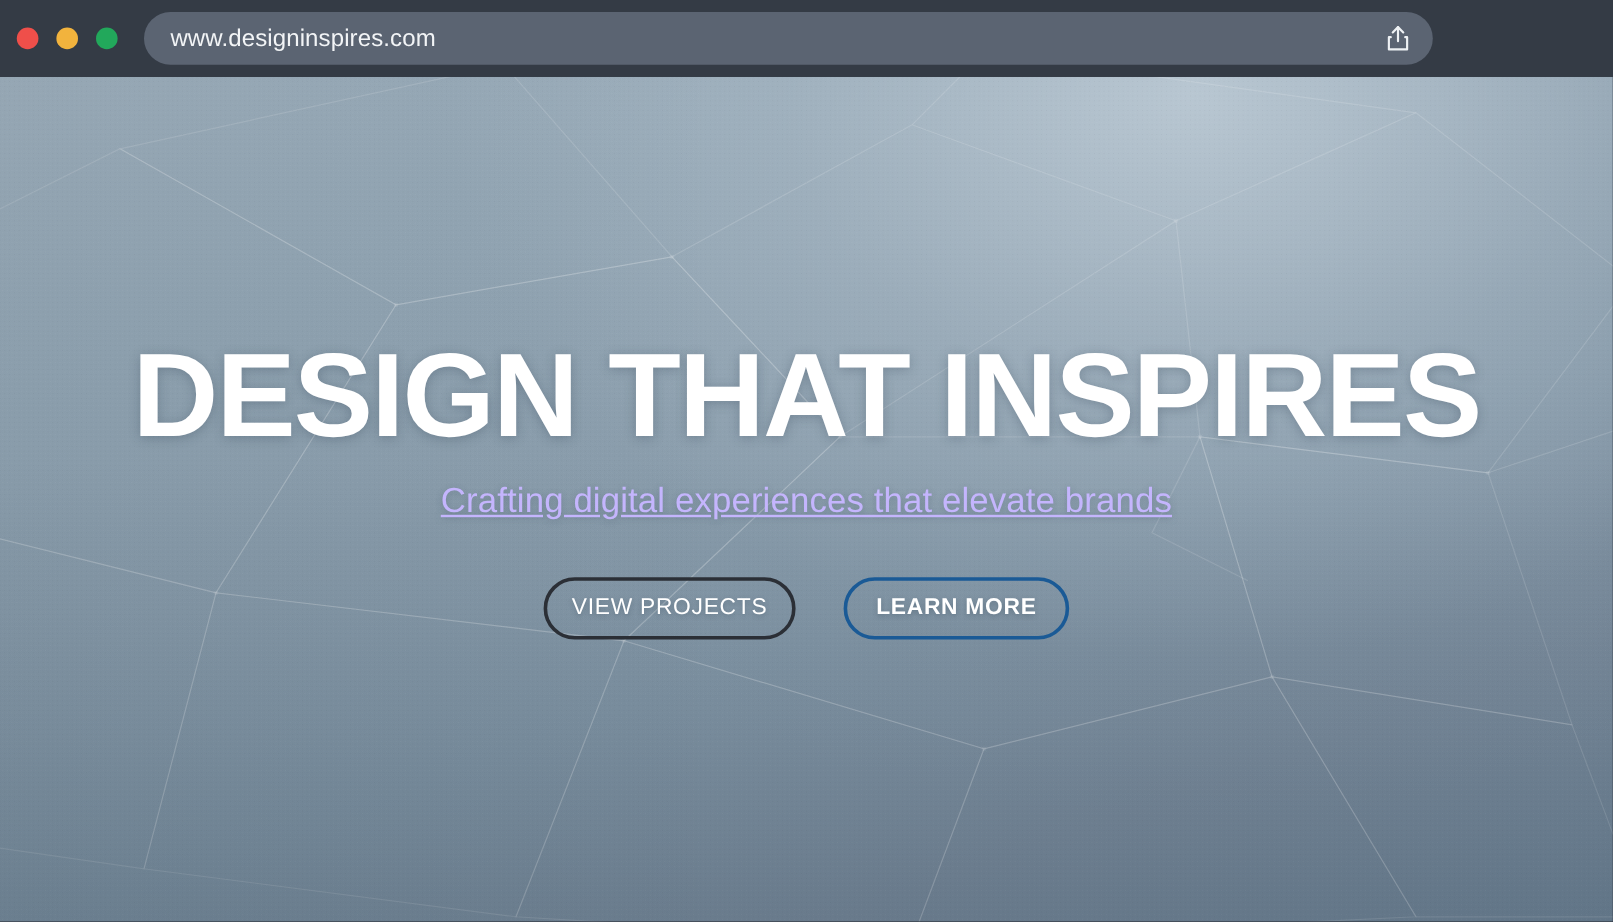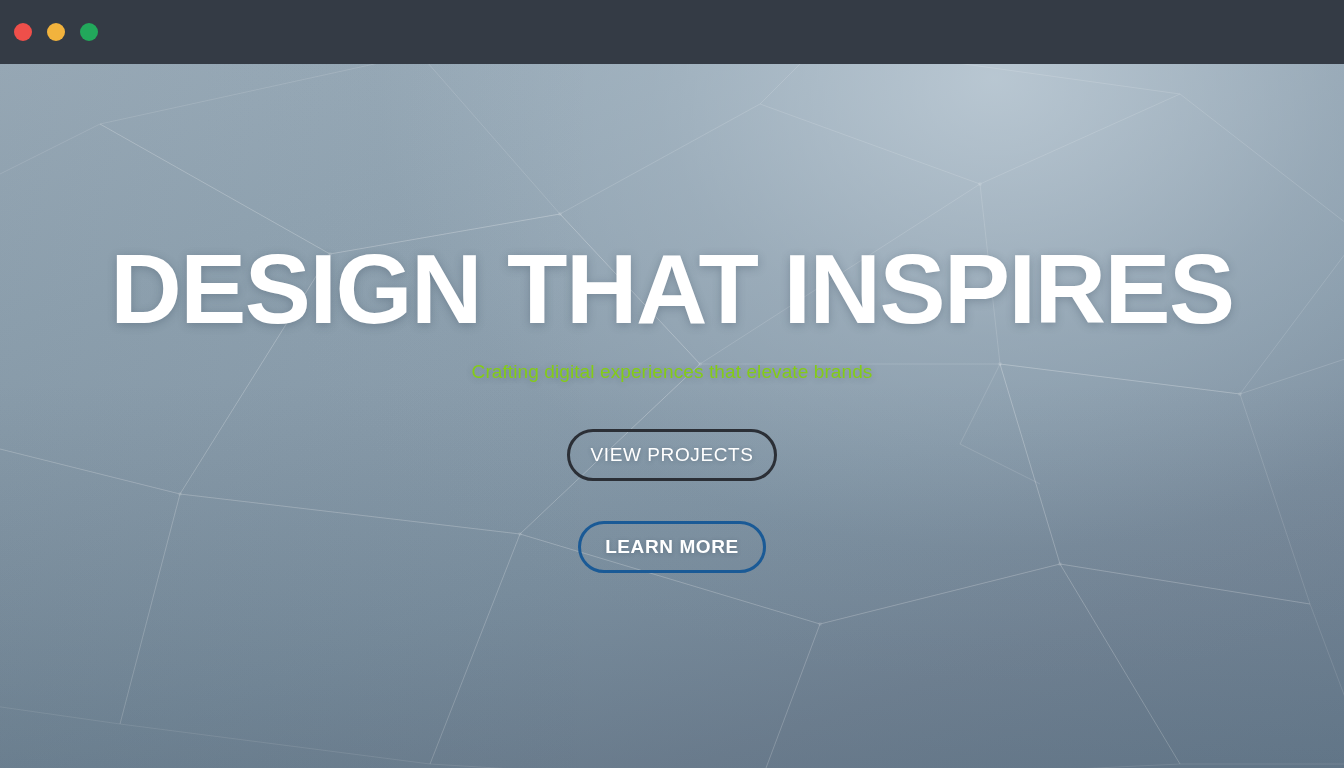--- a/index.html
+++ b/index.html
@@ -129,34 +129,34 @@
     font-weight:bold;
     color:#ffffff;
     letter-spacing:-1.5px;
     line-height:1.02;
     white-space:nowrap;
     text-shadow:0 2px 10px rgba(40,58,76,0.28);
   }
 
   .subhead {
     margin-top:22px;
-    font-size:19px;
+    font-size:29px;
     font-weight:normal;
-    color:#84cc16;
+    color:#c4b5fd;
     letter-spacing:0.1px;
     white-space:nowrap;
     text-shadow:0 1px 6px rgba(40,58,76,0.26);
+    text-decoration:underline;
   }
 
   .cta-row {
     margin-top:46px;
     display:flex;
     align-items:center;
     gap:40px;
-    flex-direction:column;
   }
 
   .btn {
     display:flex;
     align-items:center;
     justify-content:center;
     height:52px;
     border-radius:26px;
     background:transparent;
     color:#ffffff;
@@ -183,20 +183,31 @@
 <div id="app">
 
   <div class="browser-bar">
 
     <div class="traffic-lights">
       <span class="dot red"></span>
       <span class="dot yellow"></span>
       <span class="dot green"></span>
     </div>
 
+    <div class="url-pill">
+      <span class="url-text">www.designinspires.com</span>
+
+      <span class="share-btn">
+        <svg width="22" height="24" viewBox="0 0 22 24" fill="none" stroke="#eef1f4" stroke-width="1.8" stroke-linecap="round" stroke-linejoin="round">
+          <path d="M11 2.6 L11 14.4"></path>
+          <path d="M6.6 7 L11 2.6 L15.4 7"></path>
+          <path d="M5 11 L3.4 11 L3.4 21.2 L18.6 21.2 L18.6 11 L17 11"></path>
+        </svg>
+      </span>
+    </div>
   </div>
 
   <div class="hero">
 
     <div class="hero-bg"></div>
     <div class="hero-network">
       <svg viewBox="0 0 1344 704" preserveAspectRatio="none">
         <g stroke="rgba(255,255,255,0.14)" stroke-width="1" fill="none">
           <path d="M-20,120 L100,60 L330,190 L180,430 L-20,380 Z"></path>
           <path d="M100,60 L420,-10 L560,150 L330,190 Z"></path>

